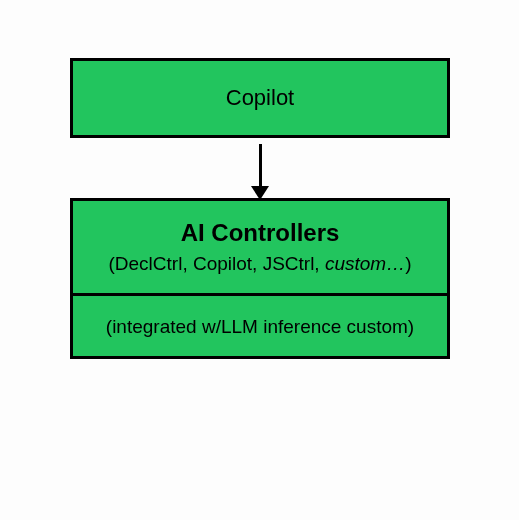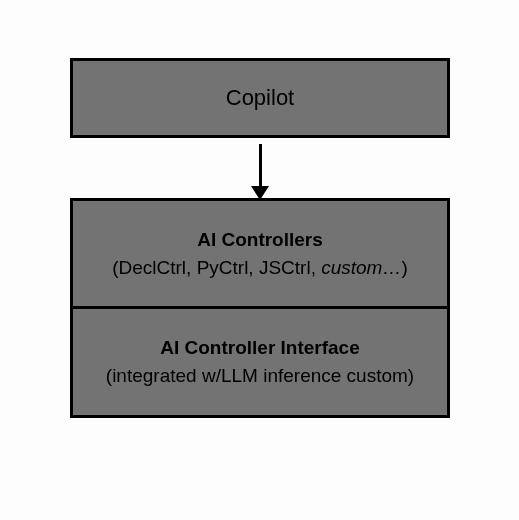--- a/index.html
+++ b/index.html
@@ -11,23 +11,23 @@
       position: relative;
     }
     .diagram {
       position: absolute;
       left: 70px;
       top: 58px;
       width: 380px;
     }
     .box {
       border: 3px solid #000;
-      background: #737373;
+      background: #22c55e;
       text-align: center;
-      padding: 26px 10px;
+      padding: 16px 10px;
       line-height: 1.35;
     }
     .copilot {
       height: 80px;
       display: flex;
       align-items: center;
       justify-content: center;
       font-size: 22px;
     }
     .arrow-wrap {
@@ -45,21 +45,21 @@
     .arrow-head {
       position: absolute;
       bottom: -2px;
       width: 0; height: 0;
       border-left: 9px solid transparent;
       border-right: 9px solid transparent;
       border-top: 14px solid #000;
     }
     .stack .box { margin-top: -3px; }
     .stack .box:first-child { margin-top: 0; }
-    .title { font-weight: 700; font-size: 19px; }
+    .title { font-weight: 700; font-size: 24px; }
     .sub { font-size: 19px; margin-top: 2px; }
     .sub-inner { white-space: nowrap; }
     .sub-inner em { }
   </style>
 </head>
 <body>
 
 <div class="diagram">
 
   <div class="box copilot">
@@ -70,27 +70,26 @@
     <div class="arrow-line"></div>
     <div class="arrow-head"></div>
   </div>
 
   <div class="stack">
 
     <div class="box">
       <div class="title">AI Controllers</div>
       <div class="sub">
         <span class="sub-inner">
-          <span>(DeclCtrl, PyCtrl, JSCtrl, </span><em>custom…</em><span>)</span>
+          <span>(DeclCtrl, Copilot, JSCtrl, </span><em>custom…</em><span>)</span>
         </span>
       </div>
     </div>
 
     <div class="box">
-      <div class="title">AI Controller Interface</div>
       <div class="sub">
         <span class="sub-inner">(integrated w/LLM inference custom)</span>
       </div>
     </div>
 
 
   </div>
 
 </div>
 

